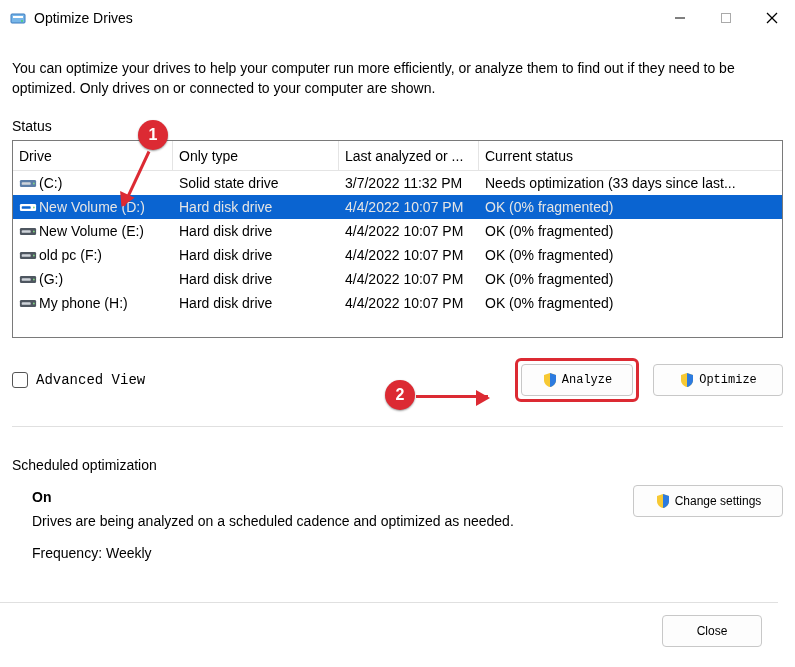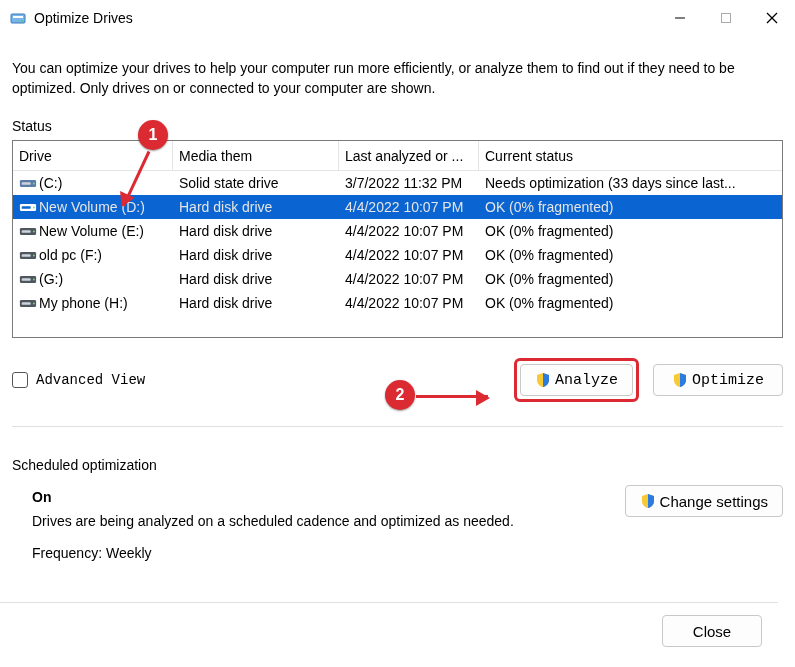--- a/index.html
+++ b/index.html
@@ -63,21 +63,21 @@
   .below-grid {
     display:flex; align-items:center; margin-top:20px; margin-bottom:10px;font-family:Liberation Mono, monospace;
   }
   .chk {
     width:16px;height:16px;border:1px solid #555;border-radius:3px;margin-right:8px;background:#fff;
   }
   .btn {
     height:32px; min-width:130px; padding:12px 14px;
     border:1px solid #c8c8c8; border-radius:4px; background:#fdfdfd;
     display:inline-flex; align-items:center; justify-content:center; gap:4px;
-    font-family:inherit; font-size:15px;
+    font-family:inherit; font-size:12px;
   }
   .shield {
     width:16px;height:16px;display:inline-block;
   }
   .shield svg{display:block;}
   .analyze-box {
     border:3px solid #dc2a33; border-radius:6px; padding:3px; display:inline-flex;
   }
   .divider { height:1px; background:#e0e0e0; margin:24px 0 14px 0; }
   .sched { margin-top:30px; }
@@ -143,21 +143,21 @@
 </div>
 
 <div class="body">
   <div class="intro">You can optimize your drives to help your computer run more efficiently, or analyze them to find out if they need to be optimized. Only drives on or connected to your computer are shown.</div>
 
   <div class="section-label">Status</div>
 
   <div class="grid-wrap">
     <div class="grid-head">
       <div>Drive</div>
-      <div>Media them</div>
+      <div>Only type</div>
       <div>Last analyzed or ...</div>
       <div>Current status</div>
     </div>
     <div id="rows">
         <div class="row">
           <div class="drive-cell">
        <span class="drive-ico">
               <svg viewBox="0 0 20 14" width="18" height="13">
     <rect x="1" y="3" width="18" height="8" rx="1.5" fill="#5b7da7"></rect>
     <rect x="3" y="5.5" width="10" height="3" rx="1" fill="#cfd4da"></rect>

